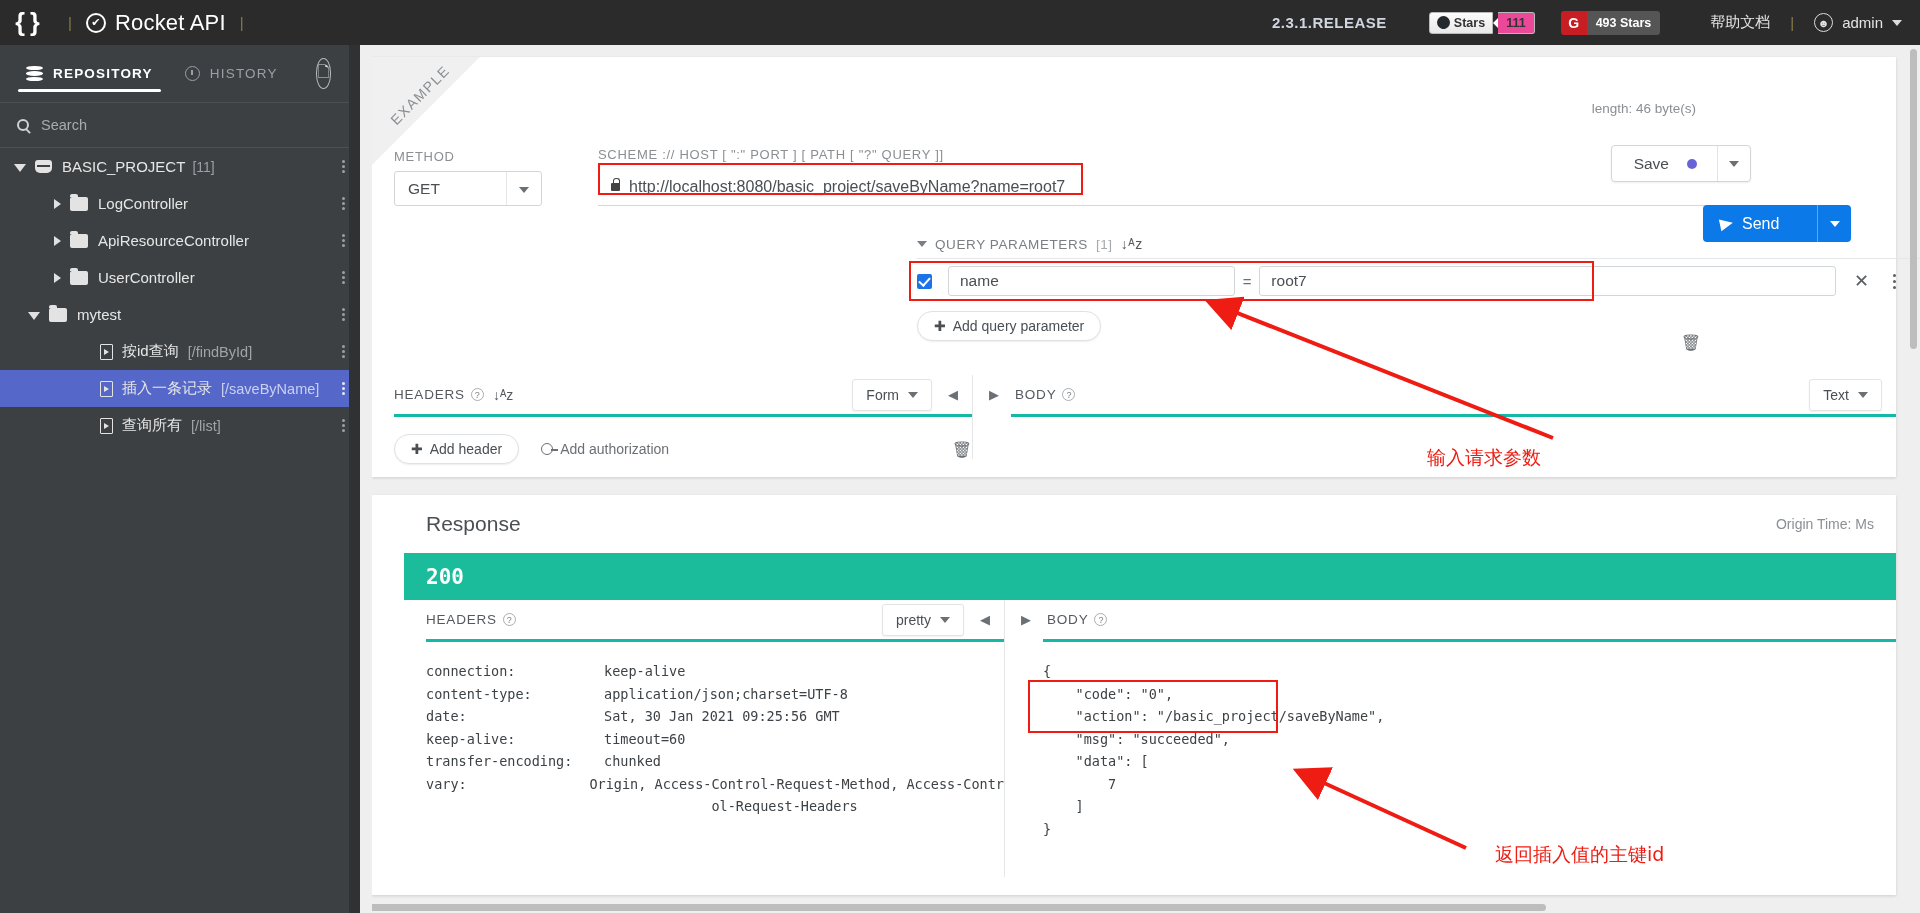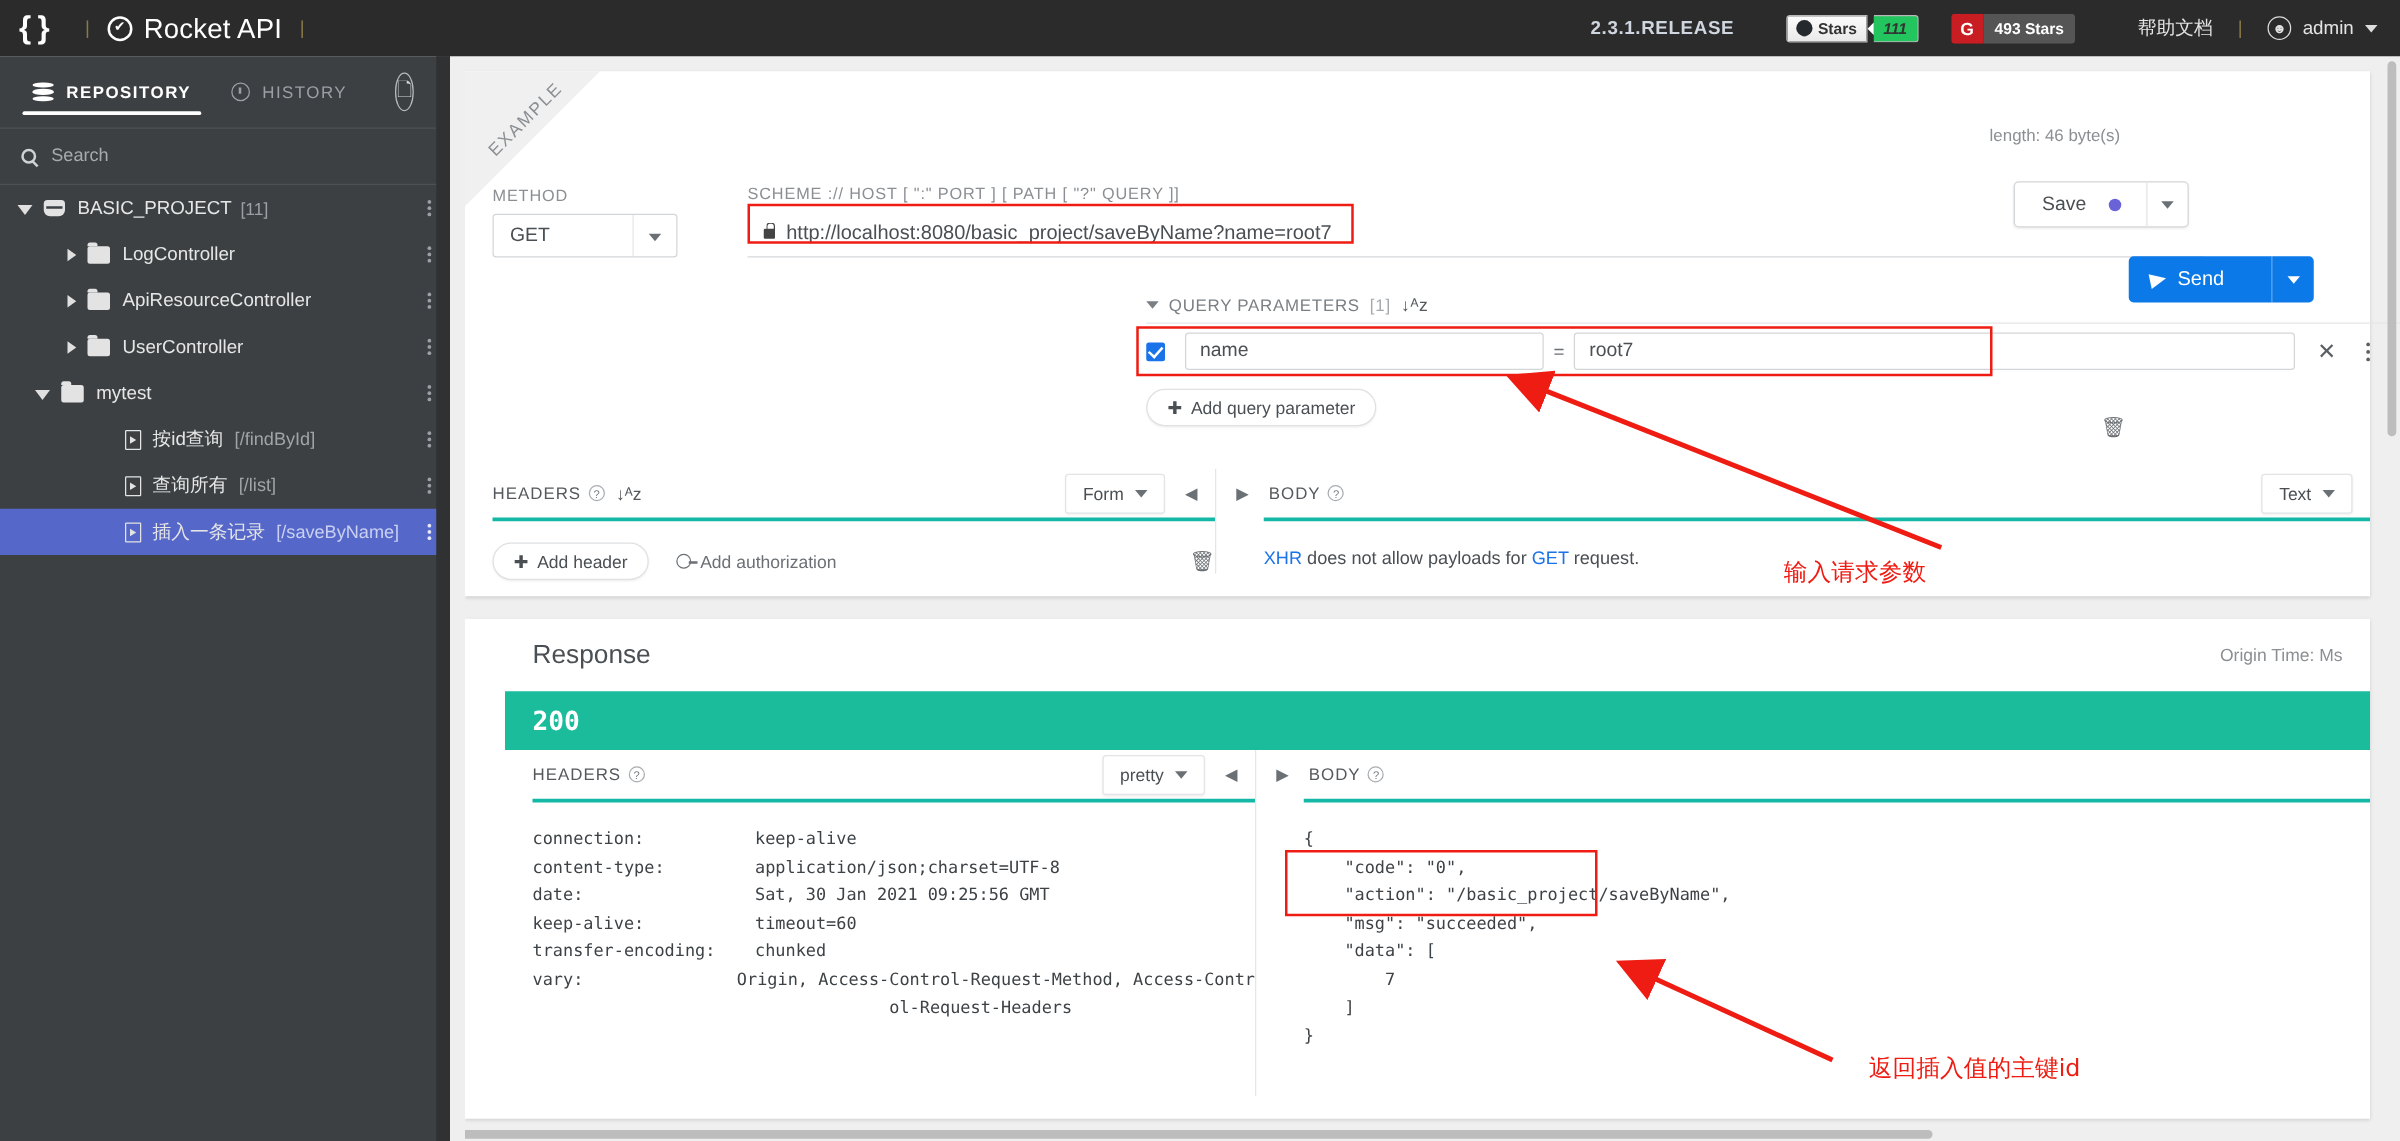--- a/index.html
+++ b/index.html
@@ -57,24 +57,24 @@
   .gh-circle {
     width: 13px; height: 13px; border-radius: 50%;
     background: #24292e; display: inline-block;
     position: relative;
   }
   .gh-circle::after {
     content: ""; position: absolute; left: 5px; top: 8px;
     width: 3px; height: 5px; background: #24292e;
   }
   .gh-count {
-    background: #22c55e; border: 1px solid #b9b9b9; border-left: none;
+    background: #ec4899; border: 1px solid #b9b9b9; border-left: none;
     border-radius: 0 3px 3px 0; color: #333; font-weight: bold;
     display: flex; align-items: center; padding: 0 8px;
-    position: relative; margin-left: 5px; font-style: italic;
+    position: relative; margin-left: 5px;
   }
   .gh-count::before {
     content: ""; position: absolute; left: -5px; top: 50%;
     transform: translateY(-50%);
     border-top: 5px solid transparent; border-bottom: 5px solid transparent;
     border-right: 5px solid #fff;
   }
   .gitee-badge {
     display: inline-flex; align-items: center; height: 24px;
     border-radius: 3px; overflow: hidden; margin-right: 50px;
@@ -609,35 +609,35 @@
       <span class="file-ico"></span>
       <span>按id查询</span>
       <span class="tree-path">[/findById]</span>
       <span class="kebab">
           <i></i>
           <i></i>
           <i></i>
         </span>
     </div>
 
+    <div class="tree-row selected" style="padding-left:100px">
+      <span class="file-ico"></span>
+      <span>插入一条记录</span>
+      <span class="tree-path">[/saveByName]</span>
+      <span class="kebab">
+          <i></i>
+          <i></i>
+          <i></i>
+        </span>
+    </div>
+
     <div class="tree-row" style="padding-left:100px">
       <span class="file-ico"></span>
       <span>查询所有</span>
       <span class="tree-path">[/list]</span>
-      <span class="kebab">
-          <i></i>
-          <i></i>
-          <i></i>
-        </span>
-    </div>
-
-    <div class="tree-row selected" style="padding-left:100px">
-      <span class="file-ico"></span>
-      <span>插入一条记录</span>
-      <span class="tree-path">[/saveByName]</span>
       <span class="kebab">
           <i></i>
           <i></i>
           <i></i>
         </span>
     </div>
   </div>
 
   <div id="side-scrollbar"></div>
   <div id="side-edge"></div>
@@ -746,23 +746,20 @@
       <div class="sec-divider"></div>
       <div class="sec-right">
         <div class="sec-title-row">
           <span class="arrow-right-sm" style="margin-left:-22px">▶</span>
           <span class="sec-title">BODY</span>
           <span class="q-ico">?</span>
           <span class="dd-btn">
             <span>Text</span>
             <span class="mini-caret" style="position:static"></span>
           </span>
-        </div>
-        <div class="body-note">
-          <a>XHR</a><span> does not allow payloads for </span><a>GET</a><span> request.</span>
         </div>
       </div>
     </div>
   </div>
 
   <div class="card" id="response-card">
     <div class="resp-head">
       <span class="resp-title">Response</span>
       <span class="elapsed">Origin Time: Ms</span>
     </div>

